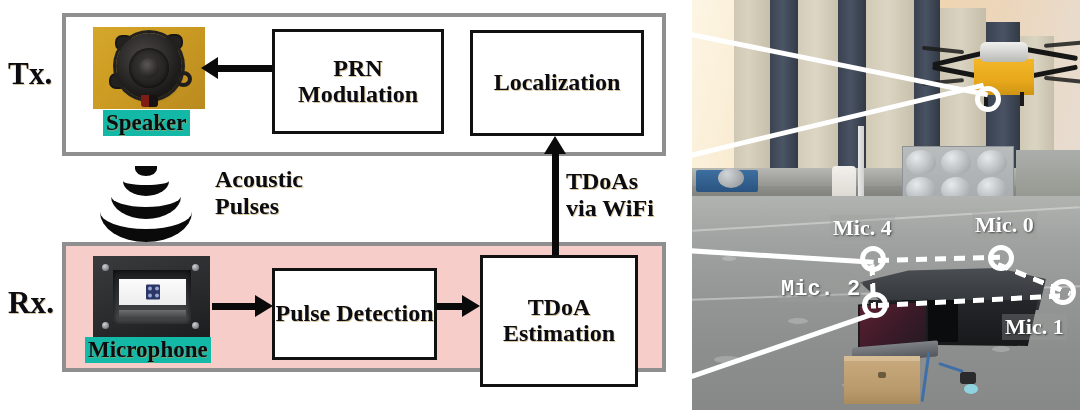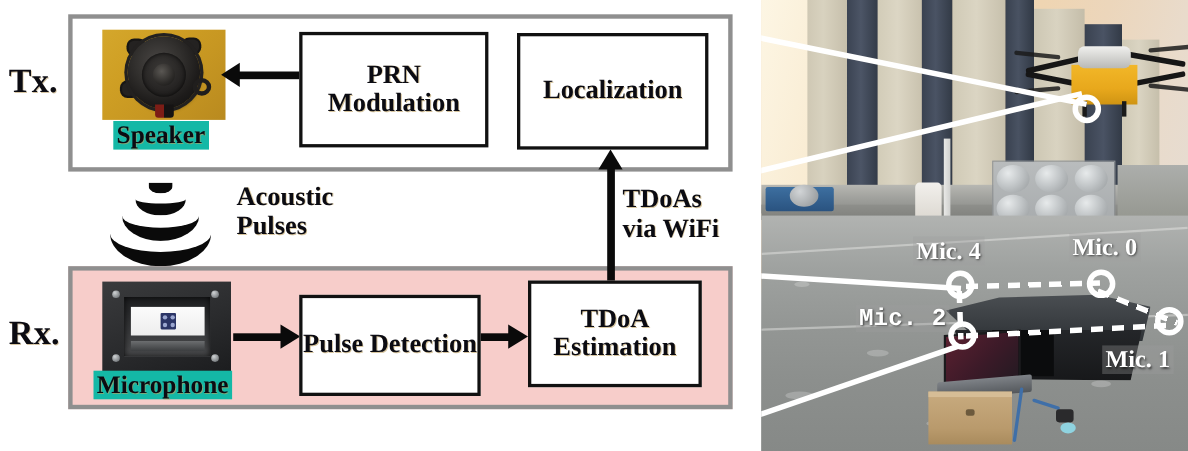--- a/index.html
+++ b/index.html
@@ -43,21 +43,21 @@
     text-align: center;
     font-weight: bold;
     font-size: 24px;
     line-height: 1.08;
     color: #0b0b12;
     text-shadow: 0.8px 0.8px 0 rgba(190,160,95,.6);
   }
   #box-prn  { left: 272px; top: 29px;  width: 172px; height: 105px; }
   #box-loc  { left: 470px; top: 30px;  width: 174px; height: 106px; }
   #box-pd   { left: 272px; top: 245px; width: 165px; height: 92px; margin-top: 23px; }
-  #box-tdoa { left: 480px; top: 255px; width: 158px; height: 97px; }
+  #box-tdoa { left: 480px; top: 255px; width: 158px; height: 132px; }
 
   
   .photo { position: absolute; overflow: hidden; }
 
   
   #photo-speaker { left: 93px; top: 27px; width: 112px; height: 82px; background:
       linear-gradient(135deg,#d4a72c 0%, #cf9f24 30%, #c79722 60%, #b98a1f 100%); }
   #photo-speaker .drv-outer {
     position:absolute; left:50%; top:48%; transform:translate(-50%,-50%);
     width:66px; height:66px; border-radius:50%;

